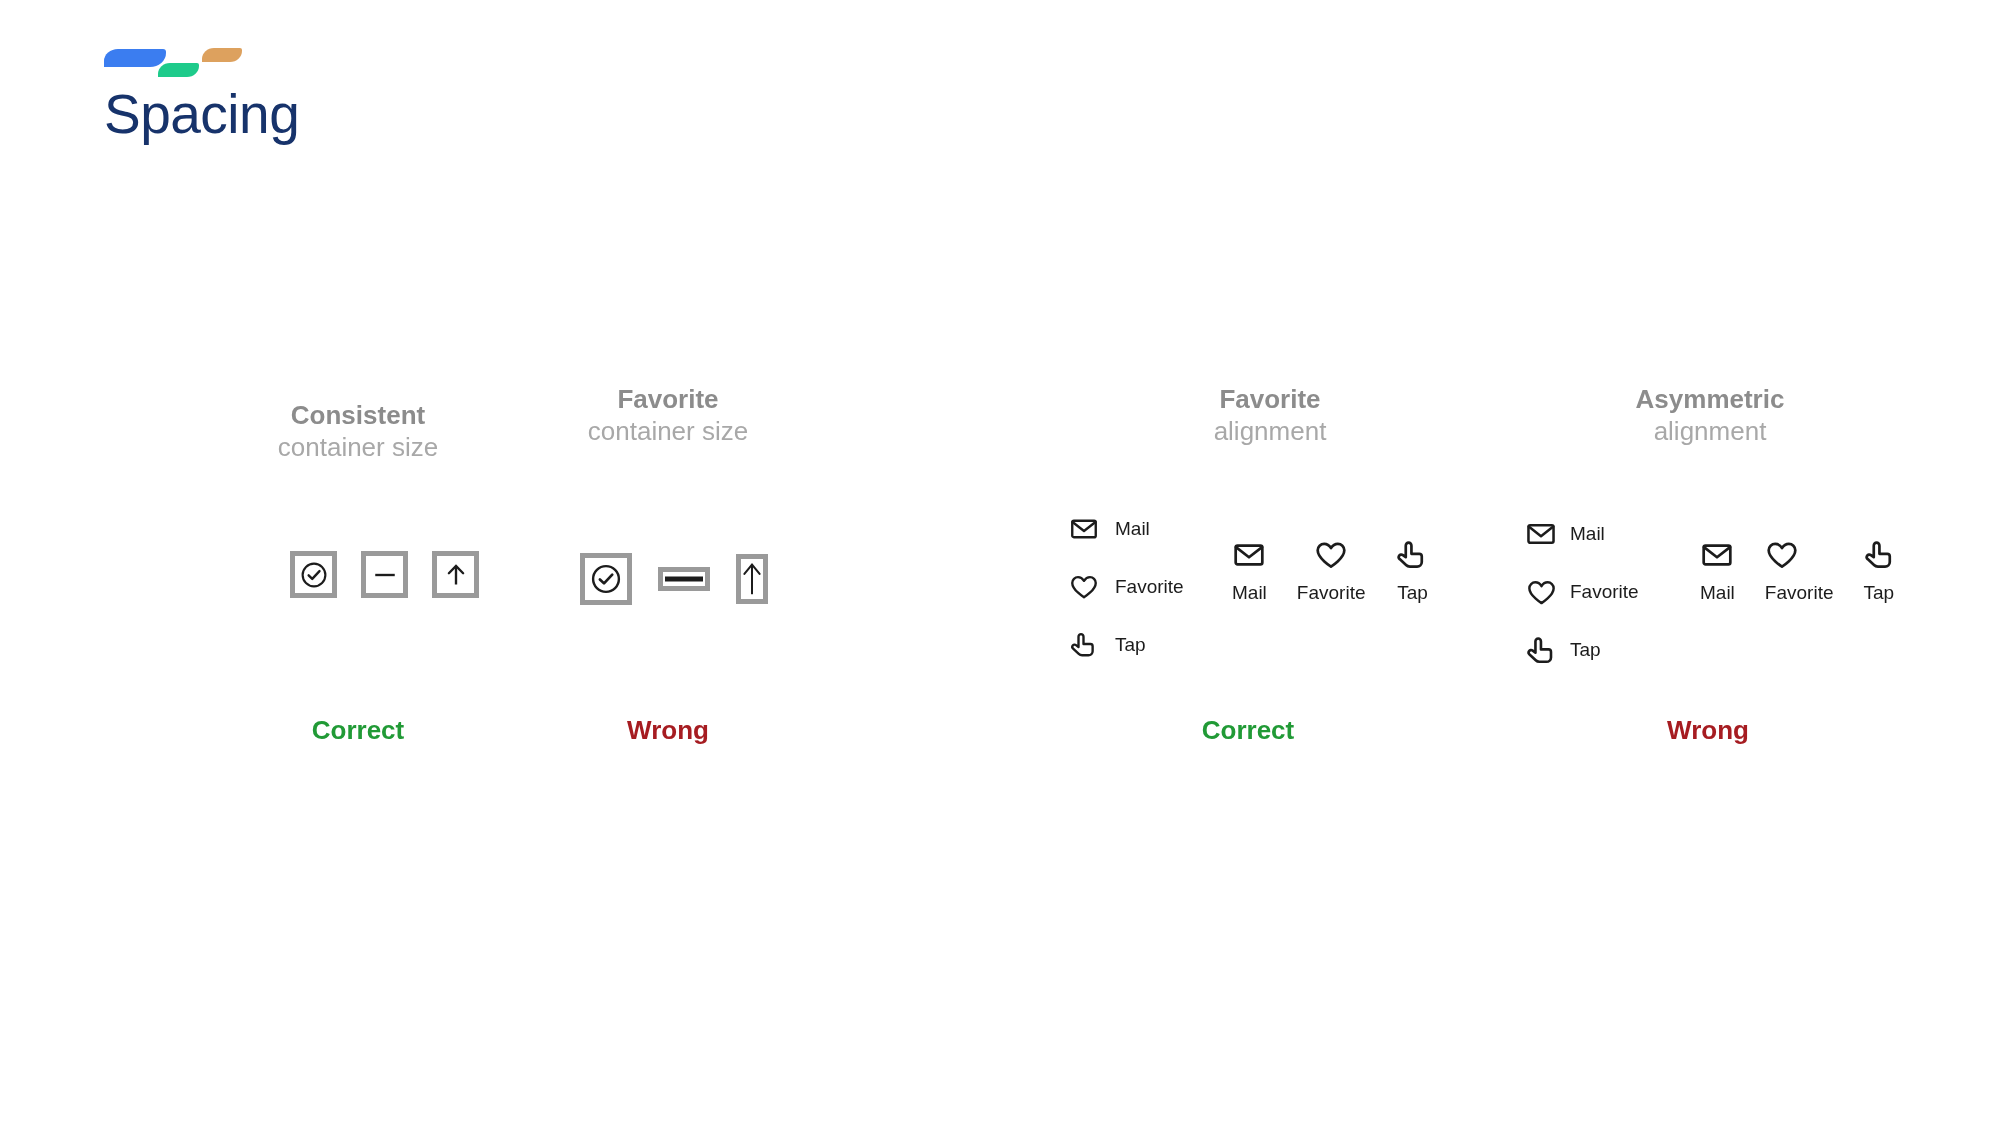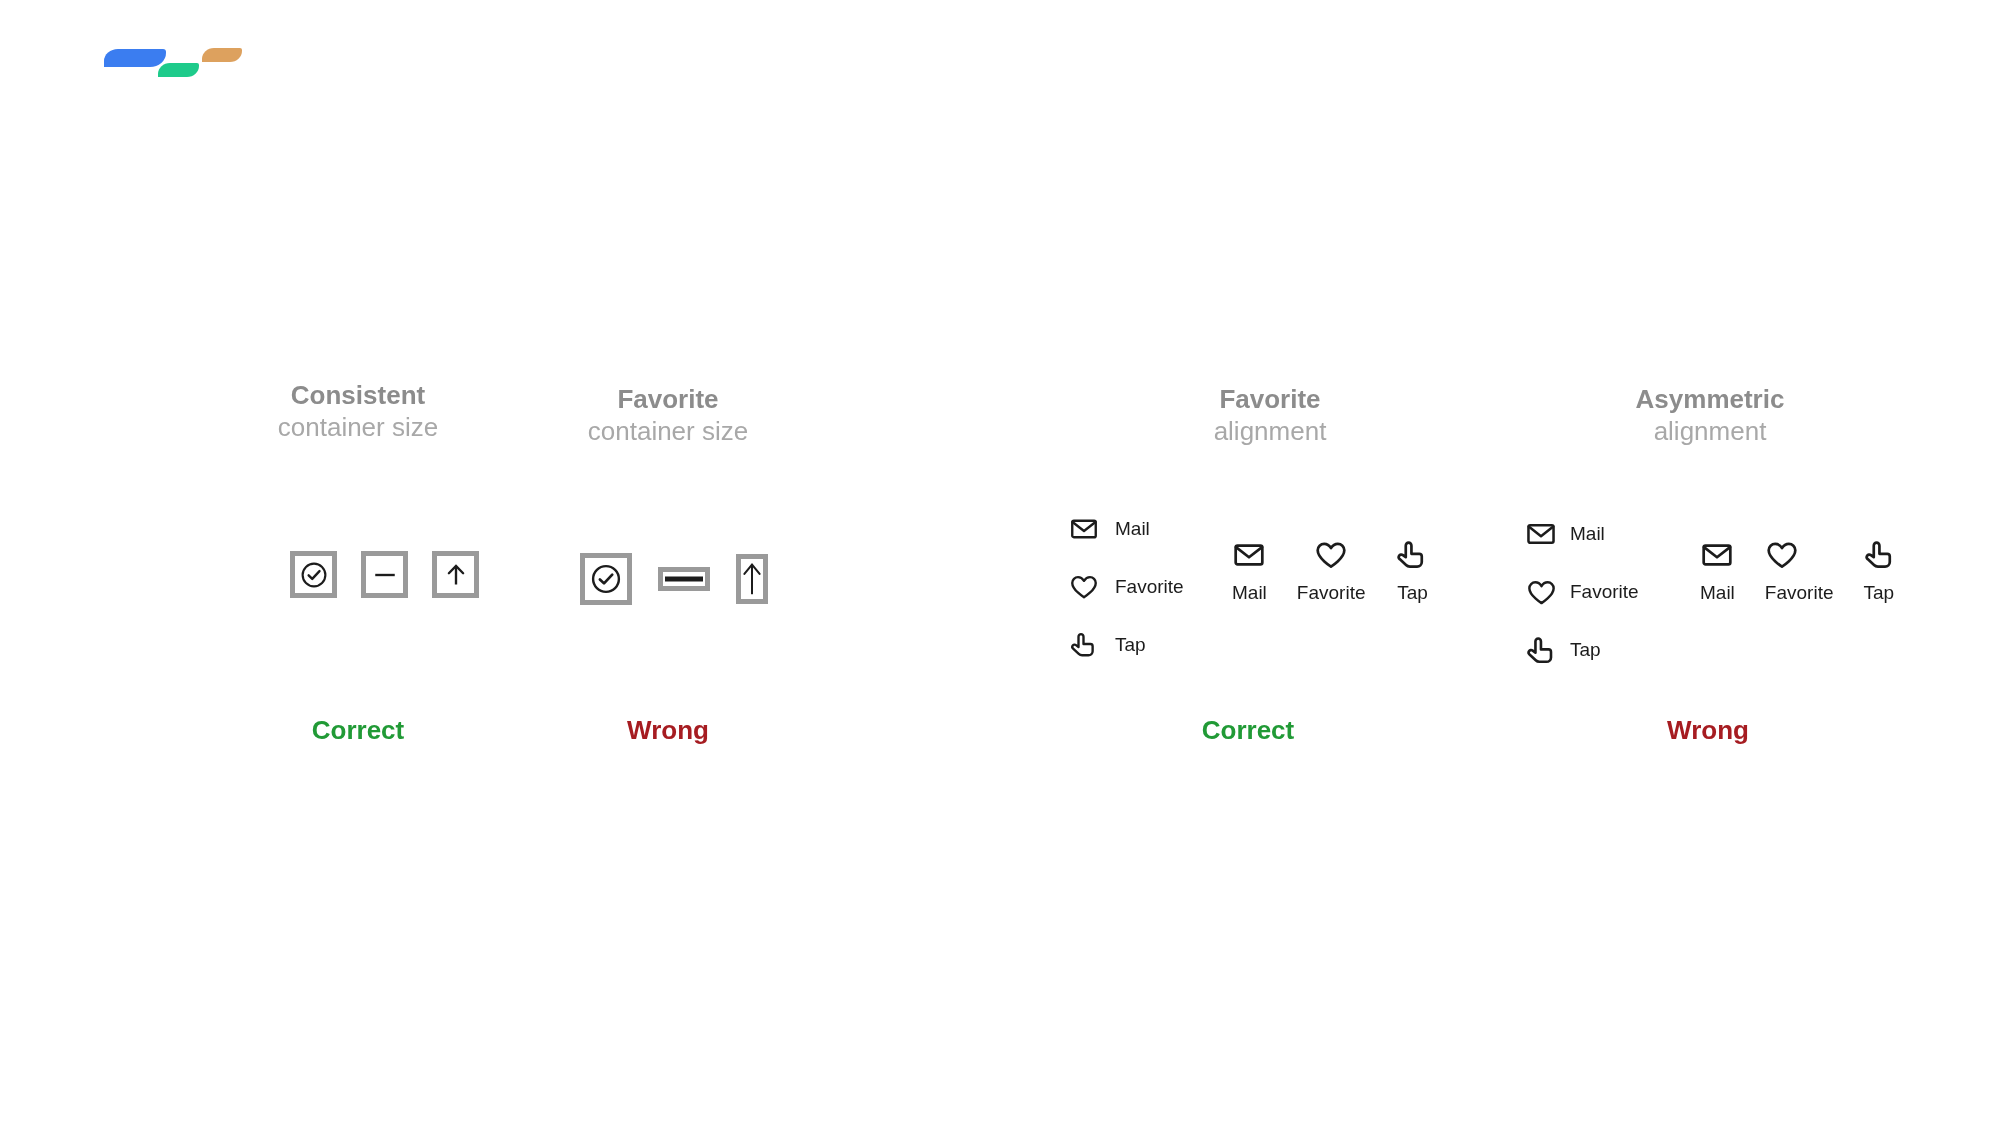--- a/index.html
+++ b/index.html
@@ -148,23 +148,24 @@
 </style>
 </head>
 <body>
 
 <div class="logo-block">
   <div class="logo-mark">
     <span class="leaf leaf-blue"></span>
     <span class="leaf leaf-green"></span>
     <span class="leaf leaf-orange"></span>
   </div>
-</div>
-
-<div class="group-head" style="left:228px; top:380px; width:260px;">
+  <div class="logo-title">Spacing</div>
+</div>
+
+<div class="group-head" style="left:228px; top:400px; width:260px;">
   <span class="h-strong">Consistent</span>
   <span class="h-light">container size</span>
 </div>
 
 <div class="boxrow" style="left:290px; top:551px; gap:24px;">
   <div class="sqbox" style="width:47px;height:47px;">
     <svg width="30" height="30" viewBox="0 0 24 24">
       <circle cx="12" cy="12" r="9.1" fill="none" stroke="#1c1c1c" stroke-width="1.7"></circle>
       <path d="M7.7 12.3 L10.6 15.1 L16.4 8.9" fill="none" stroke="#1c1c1c" stroke-width="1.9" stroke-linecap="round" stroke-linejoin="round"></path>
     </svg>

